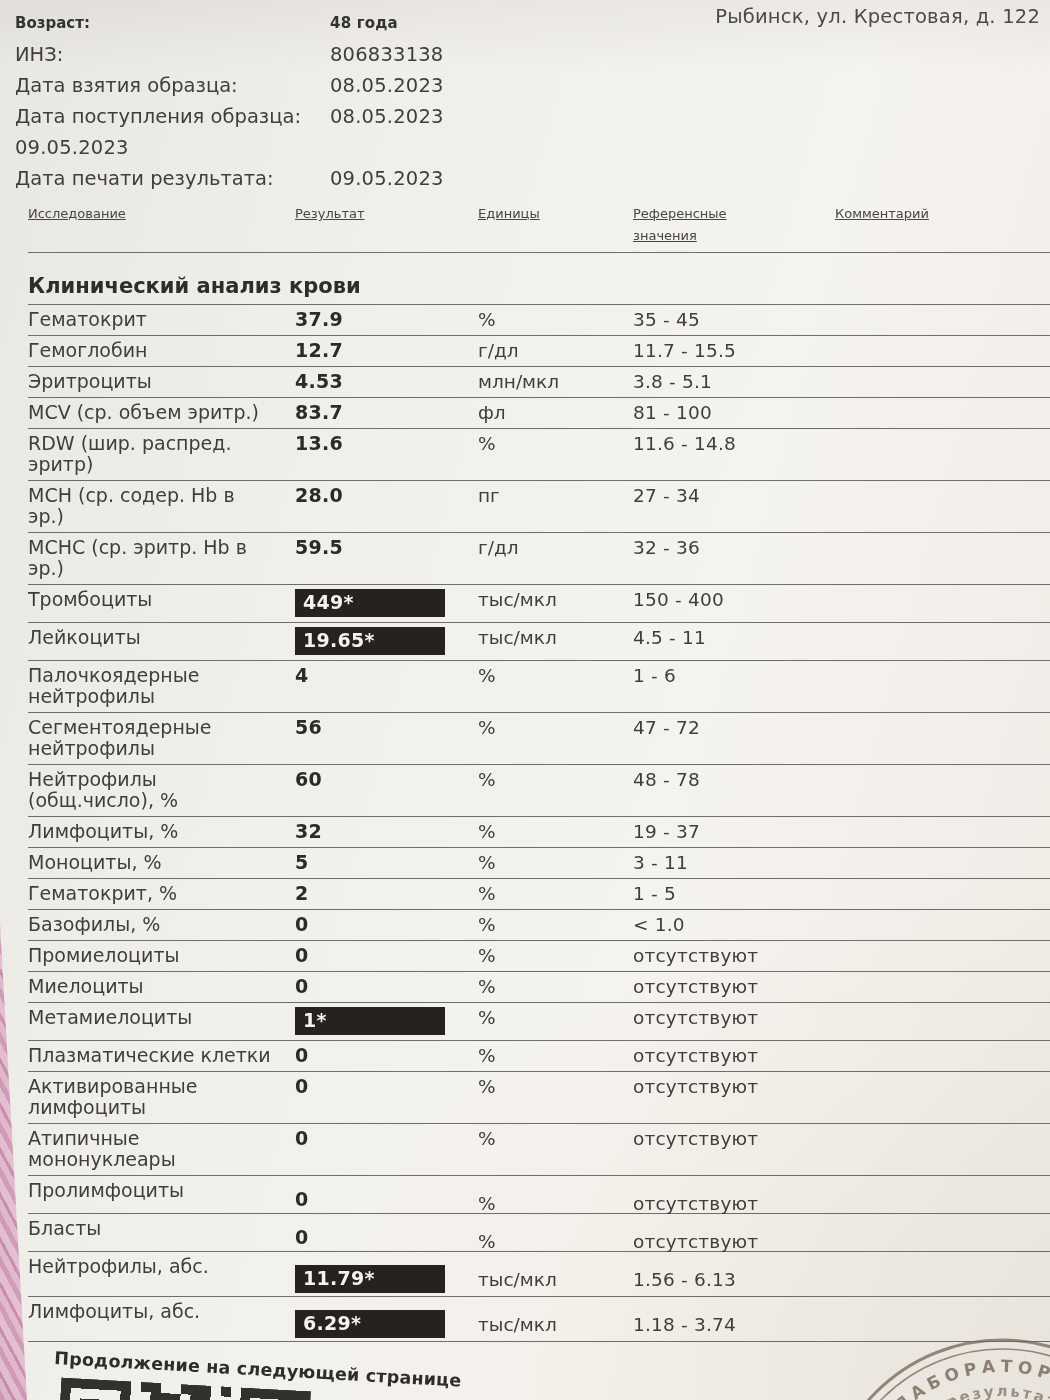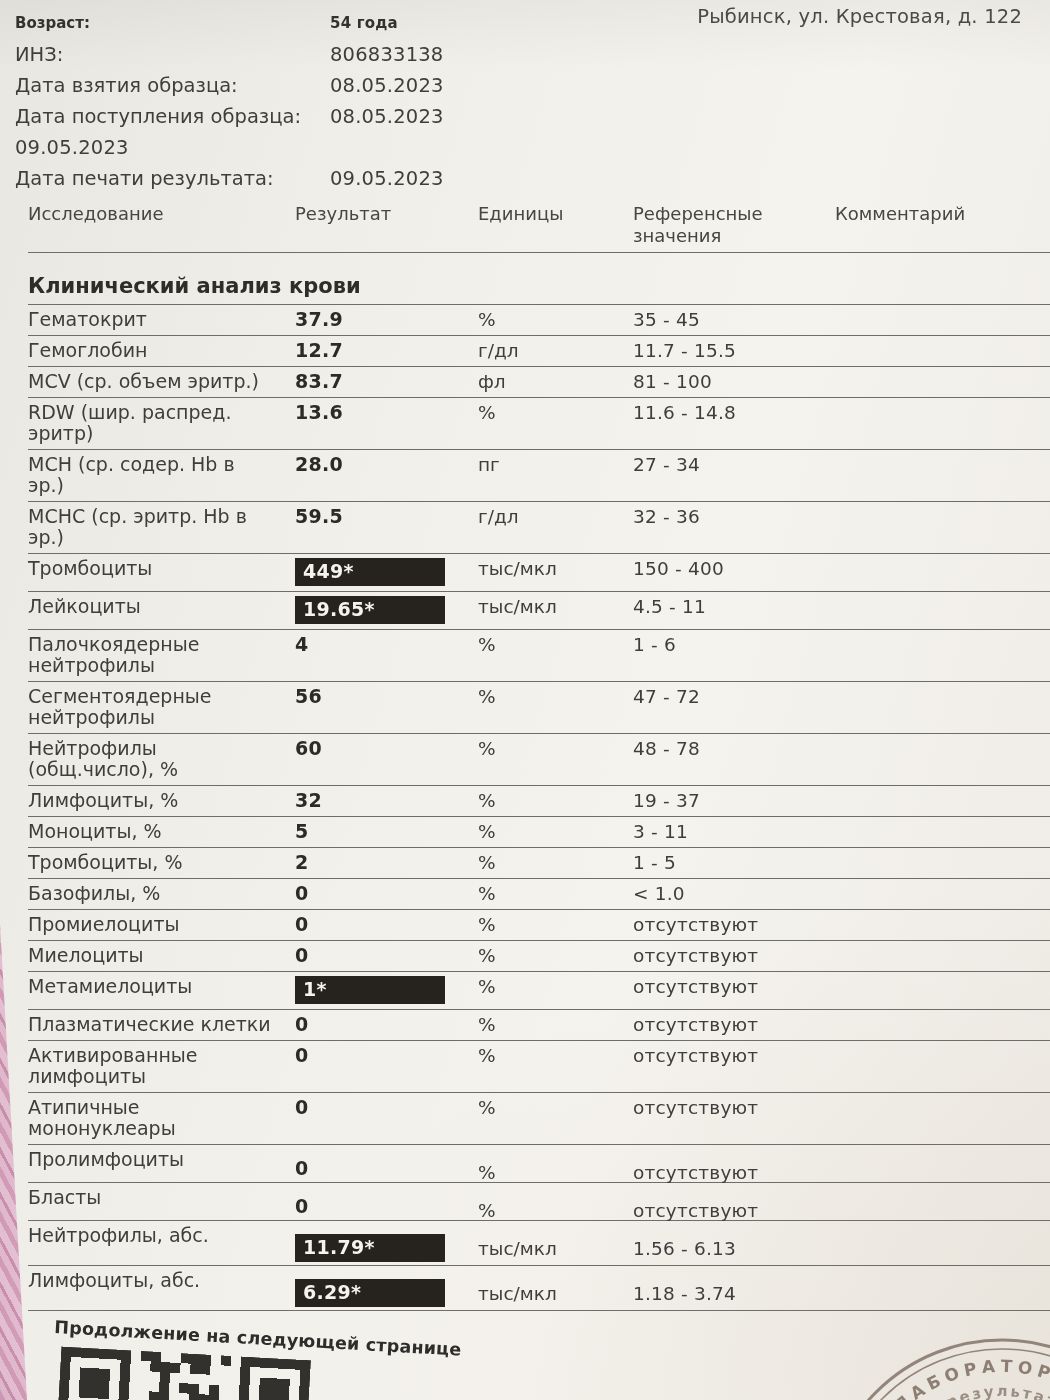--- a/index.html
+++ b/index.html
@@ -21,28 +21,29 @@
       linear-gradient(105deg, #e9e7e1, #f1efe9 32%, #f5f3ee 62%, #eeebe5 100%);
     clip-path:polygon(0 0, 1050px 0, 1050px 1400px, 27px 1400px, 0 924px);
     color:var(--ink,#3f3e3c);
   }
   
   .meta{padding:8px 0 0 15px; position:relative;}
   .meta-row{display:grid; grid-template-columns:315px 1fr; line-height:31px; font-size:19.5px;}
   .meta-row.bold .m-label, .meta-row.bold .m-value{font-weight:bold; color:#33322f; font-size:15px;}
   .m-value{letter-spacing:.2px;}
   .address{
-    position:absolute; top:5px; right:28px; font-size:19.5px; color:#4b4a47; letter-spacing:.2px;
+    position:absolute; top:5px; right:10px; font-size:19.5px; color:#4b4a47; letter-spacing:.2px;
   }
   
   .tbl{margin-left:28px; margin-right:0;}
   .thead{
     display:grid; grid-template-columns:267px 183px 155px 202px 1fr;
-    font-size:18px; color:#47463f; padding:9px 0 5px; line-height:22px;
+    font-size:13px; color:#47463f; padding:9px 0 5px; line-height:22px;
     border-bottom:1px solid var(--line,#6e6e68);
+    text-decoration:underline;
   }
   .th-ref{white-space:pre-line;}
   .section{
     font-weight:bold; font-size:21px; color:#2e2d2a; padding:5px 0 6px;
     border-bottom:1px solid var(--line,#6e6e68);
     margin-top:16px;
   }
   .row{
     display:grid; grid-template-columns:267px 183px 155px 202px 1fr;
     padding:4px 0 5px; line-height:21px; font-size:19px;
@@ -77,21 +78,21 @@
 <body>
 
 <div class="photo">
   <div class="paper">
 
     <div class="meta">
       <div class="address">Рыбинск, ул. Крестовая, д. 122</div>
       <div id="meta-fields">
   <div class="meta-row bold">
     <div class="m-label">Возраст:</div>
-    <div class="m-value">54 года</div>
+    <div class="m-value">48 года</div>
   </div>
 
   <div class="meta-row">
     <div class="m-label">ИНЗ:</div>
     <div class="m-value">806833138</div>
   </div>
 
   <div class="meta-row">
     <div class="m-label">Дата взятия образца:</div>
     <div class="m-value">08.05.2023</div>
@@ -137,20 +138,29 @@
   <div class="row">
     <div class="c c-name">Гемоглобин</div>
     <div class="c c-result">
       <span class="res">12.7</span>
     </div>
     <div class="c c-units">г/дл</div>
     <div class="c c-ref">11.7 - 15.5</div>
     <div class="c c-comment"></div>
   </div>
 
+  <div class="row">
+    <div class="c c-name">Эритроциты</div>
+    <div class="c c-result">
+      <span class="res">4.53</span>
+    </div>
+    <div class="c c-units">млн/мкл</div>
+    <div class="c c-ref">3.8 - 5.1</div>
+    <div class="c c-comment"></div>
+  </div>
 
   <div class="row">
     <div class="c c-name">MCV (ср. объем эритр.)</div>
     <div class="c c-result">
       <span class="res">83.7</span>
     </div>
     <div class="c c-units">фл</div>
     <div class="c c-ref">81 - 100</div>
     <div class="c c-comment"></div>
   </div>
@@ -255,21 +265,21 @@
     <div class="c c-name">Моноциты, %</div>
     <div class="c c-result">
       <span class="res">5</span>
     </div>
     <div class="c c-units">%</div>
     <div class="c c-ref">3 - 11</div>
     <div class="c c-comment"></div>
   </div>
 
   <div class="row">
-    <div class="c c-name">Тромбоциты, %</div>
+    <div class="c c-name">Гематокрит, %</div>
     <div class="c c-result">
       <span class="res">2</span>
     </div>
     <div class="c c-units">%</div>
     <div class="c c-ref">1 - 5</div>
     <div class="c c-comment"></div>
   </div>
 
   <div class="row">
     <div class="c c-name">Базофилы, %</div>

